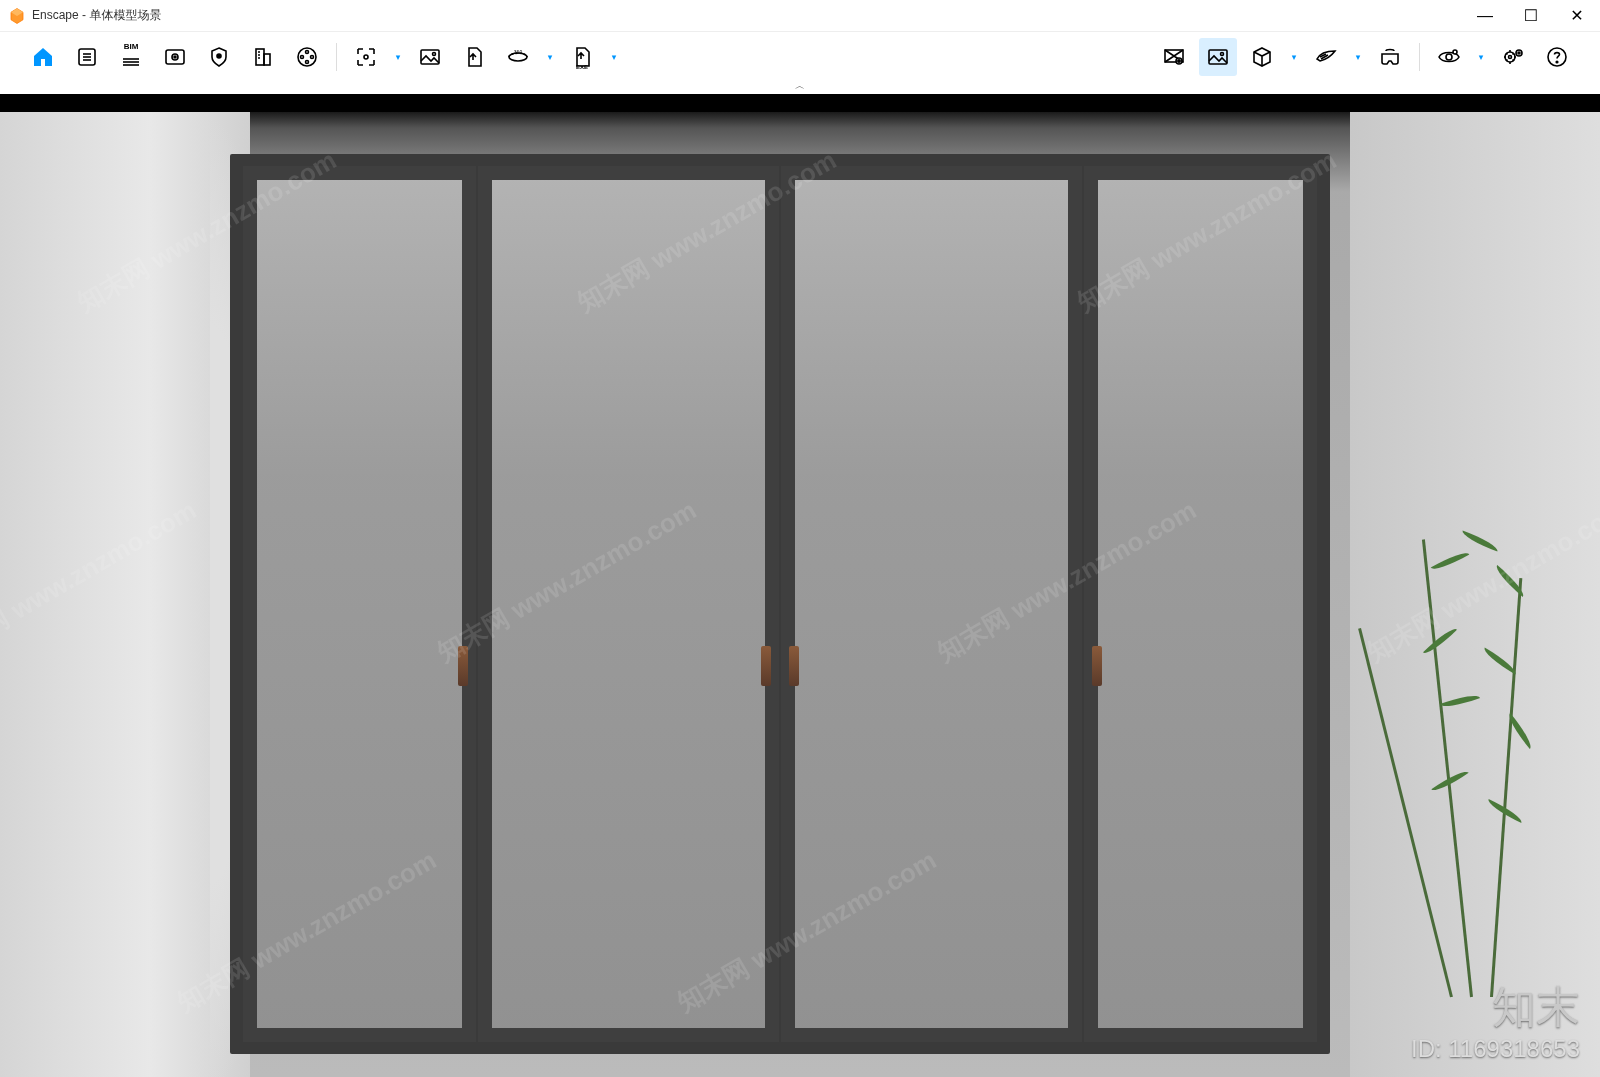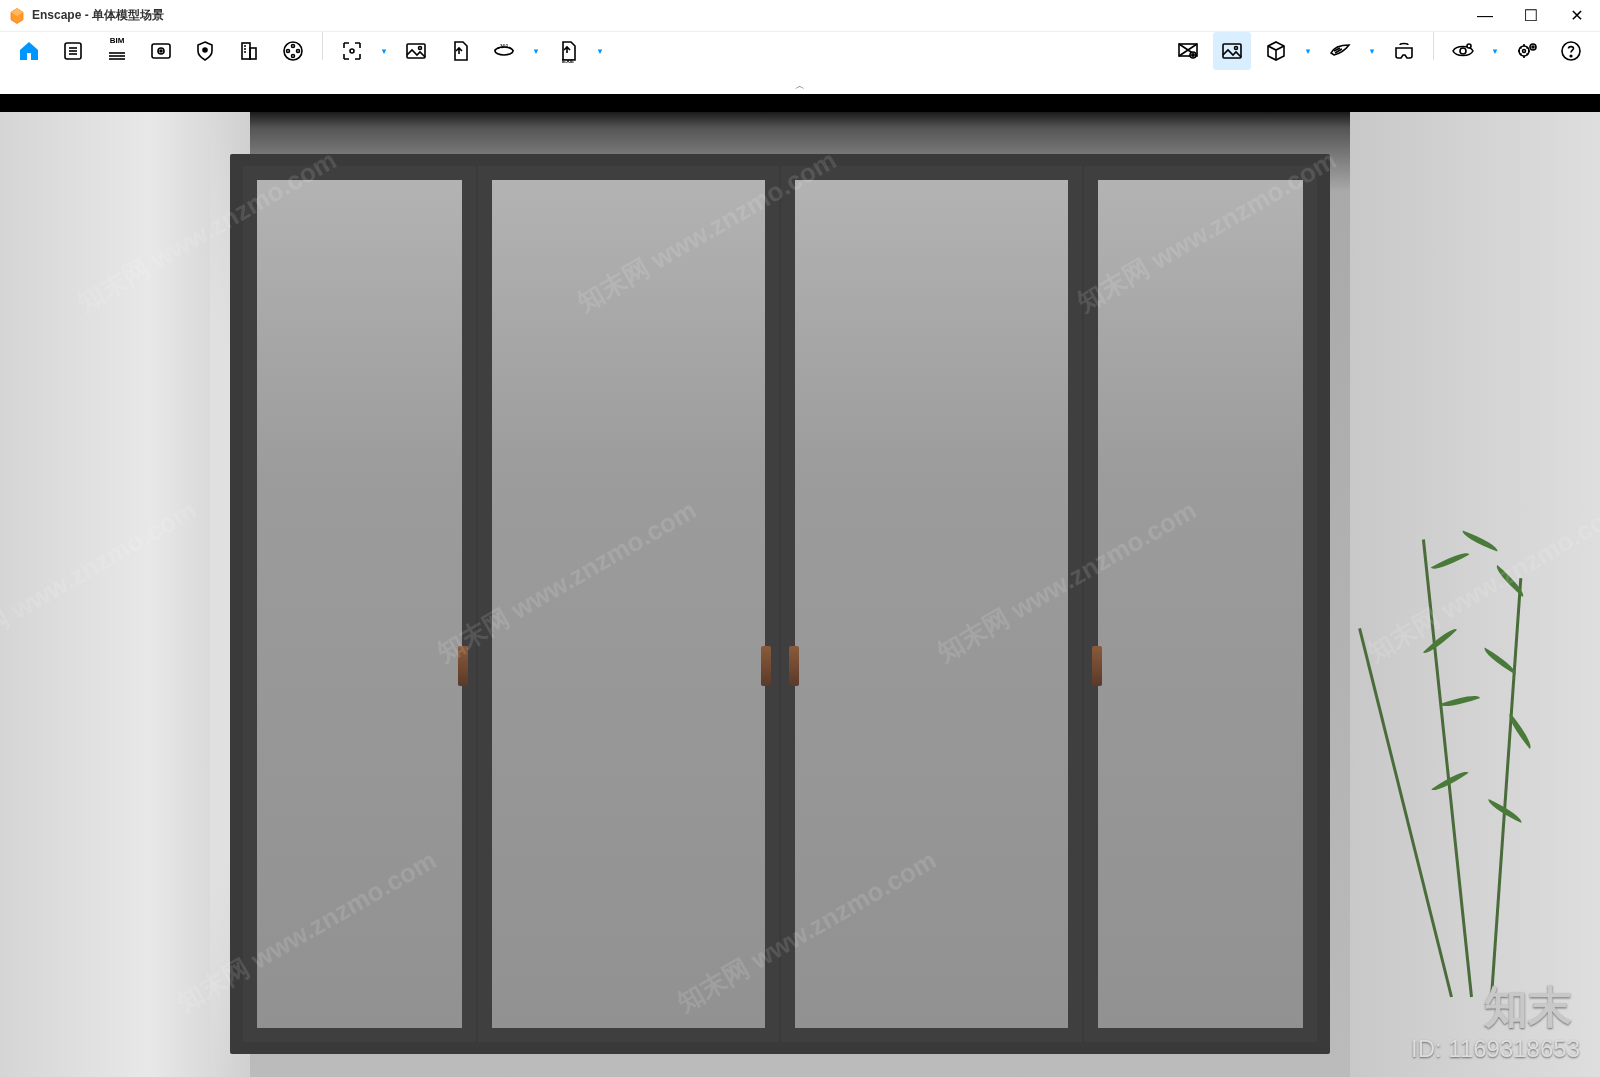--- a/index.html
+++ b/index.html
@@ -1,24 +1,24 @@
 <!DOCTYPE html>
 <html><head>
 <meta charset="utf-8">
 <style>
 * { margin: 0; padding: 0; box-sizing: border-box; }
 body { font-family: "Segoe UI", Arial, sans-serif; background: #fff; width: 1600px; height: 1077px; overflow: hidden; }
 
 .titlebar { height: 32px; display: flex; align-items: center; padding-left: 8px; background: #fff; border-bottom: 1px solid #eee; }
 .titlebar .logo { width: 18px; height: 18px; margin-right: 6px; }
-.titlebar .title { font-size: 12px; color: #333; flex: 1; font-weight: bold; }
+.titlebar .title { font-size: 12px; color: #333; flex: 1; }
 .titlebar .wincontrols { display: flex; }
 .titlebar .wincontrols > div { width: 46px; height: 32px; display: flex; align-items: center; justify-content: center; cursor: pointer; }
 
-.toolbar { height: 50px; background: #fff; display: flex; padding: 0 10px; gap: 6px; }
+.toolbar { height: 50px; background: #fff; display: flex; align-items: center; padding: 0 24px; gap: 6px; }
 .tool-btn { width: 38px; height: 38px; display: flex; align-items: center; justify-content: center; cursor: pointer; border-radius: 3px; position: relative; }
 .tool-btn.active { color: #0096ff; }
 .tool-btn.highlighted { background: #d9efff; }
 .tool-sep { width: 1px; height: 28px; background: #ddd; margin: 0 4px; }
 .tool-dd { width: 14px; height: 38px; display: flex; align-items: center; justify-content: center; cursor: pointer; color: #0096ff; font-size: 9px; }
 .tool-spacer { flex: 1; }
 .bim-label { font-size: 8px; font-weight: bold; position: absolute; top: 4px; }
 .exe-label { font-size: 6px; font-weight: bold; position: absolute; bottom: 6px; }
 
 .chevron-bar { height: 12px; background: #fff; text-align: center; font-size: 10px; color: #333; line-height: 8px; }
@@ -46,21 +46,21 @@
 .plant-pot { position:absolute; bottom: 140px; left: 90px; width: 70px; height: 180px; background: linear-gradient(90deg,#555,#888,#555); border-radius: 6px; }
 .plant-foliage { position:absolute; bottom: 300px; left: 40px; width: 240px; height: 320px; }
 .leaf { position:absolute; width: 60px; height: 40px; background: radial-gradient(circle,#4a6b3a 40%,#2f4a24 100%); border-radius: 60% 40% 60% 40%; transform: rotate(var(--r)); left: var(--x); top: var(--y); opacity: 0.9; }
 .branch { position:absolute; width: 4px; background:#3a2f24; left: var(--x); top: var(--y); height: var(--h); transform: rotate(var(--r)); transform-origin: bottom; }
 
 .bamboo { position:absolute; right: 30px; bottom: 80px; width: 200px; height: 500px; }
 .bamboo .stem { position:absolute; width:3px; background:#4a6b3a; left: var(--x); bottom:0; height: var(--h); transform: rotate(var(--r)); transform-origin: bottom; }
 .bamboo .bleaf { position:absolute; width:40px; height:8px; background:#4a7a3a; border-radius: 0 100% 0 100%; left: var(--x); top: var(--y); transform: rotate(var(--r)); }
 
 .watermark { position: absolute; color: rgba(255,255,255,0.12); font-size: 26px; font-weight: bold; transform: rotate(-30deg); white-space: nowrap; pointer-events: none; }
-.overlay-brand { position:absolute; right: 28px; bottom: 40px; color: #c8c8c8; font-size: 44px; font-weight: 700; text-shadow: 0 1px 2px rgba(0,0,0,0.5); }
+.overlay-brand { position:absolute; right: 20px; bottom: 40px; color: #c8c8c8; font-size: 44px; font-weight: 400; text-shadow: 0 1px 2px rgba(0,0,0,0.5); }
 .overlay-id { position:absolute; right: 20px; bottom: 14px; color: #ddd; font-size: 24px; text-shadow: 0 1px 2px rgba(0,0,0,0.5); }
 
 svg.icon { width: 24px; height: 24px; stroke: currentColor; fill: none; stroke-width: 1.6; }
 </style>
 </head>
 <body>
 
 <div class="titlebar">
   <svg class="logo" viewBox="0 0 24 24">
       <path d="M12 2 L20 7 L20 17 L12 22 L4 17 L4 7 Z" fill="#ff9a2e" stroke="#ff7a00"></path>

